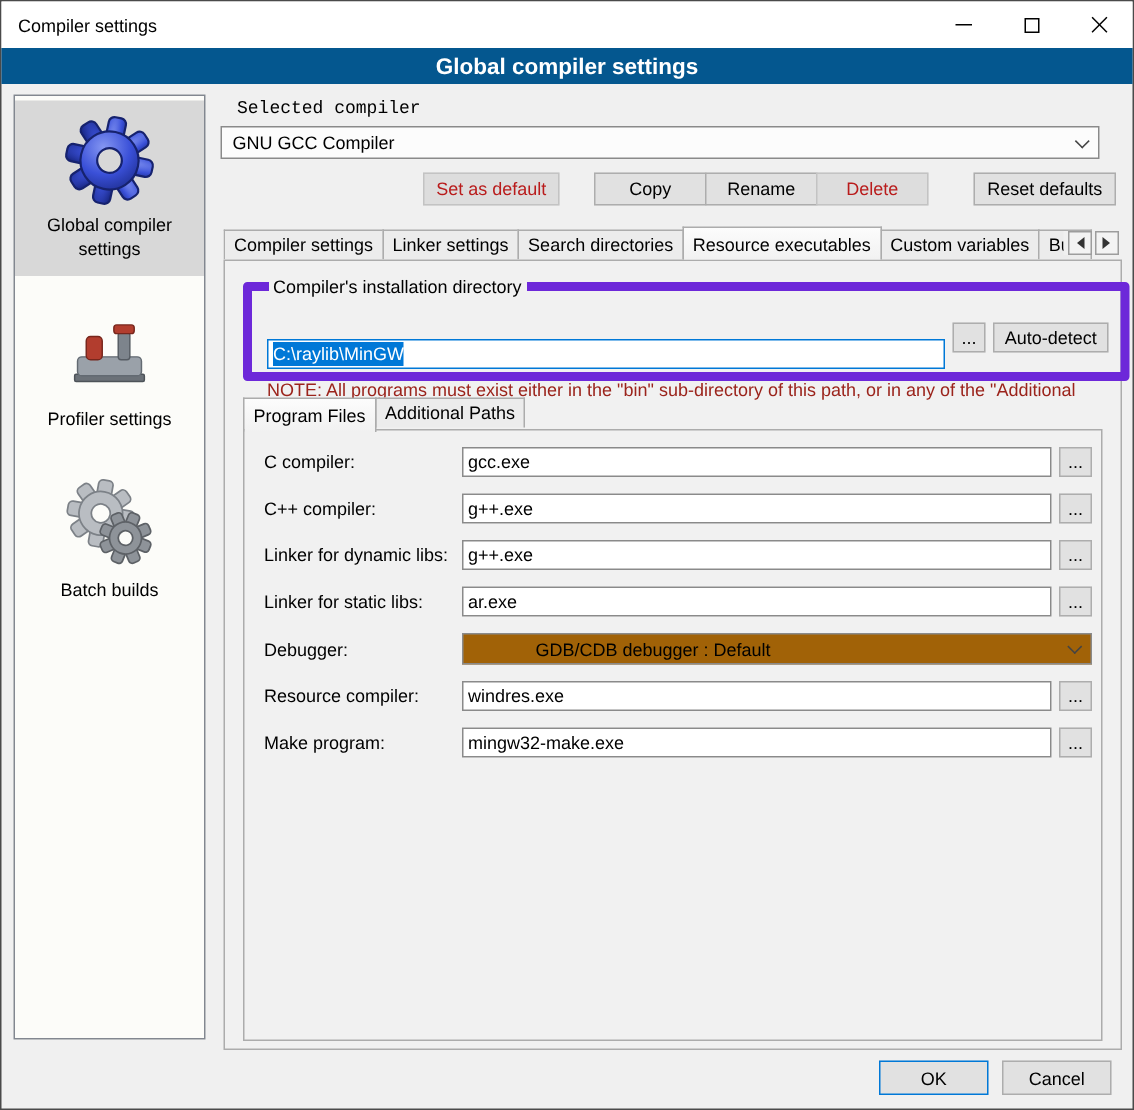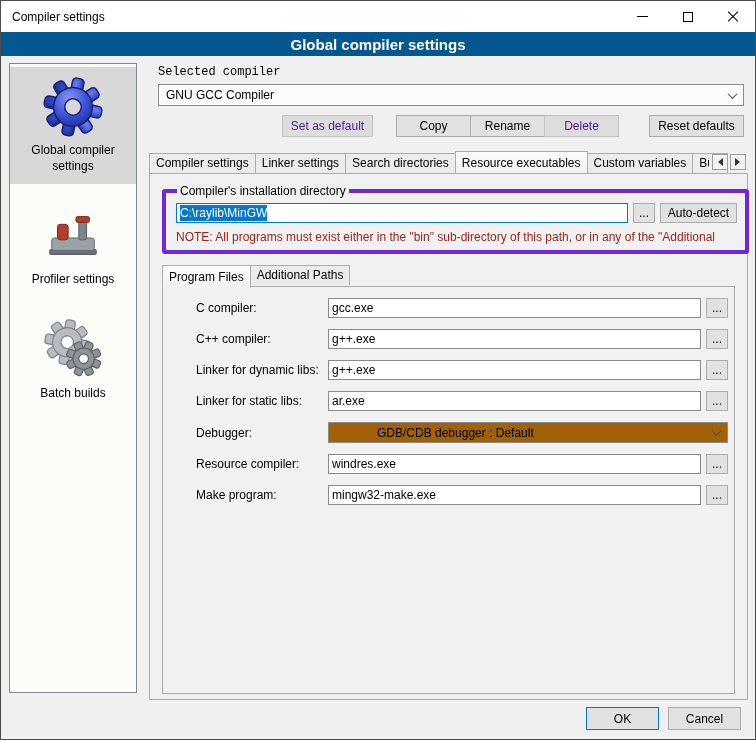--- a/index.html
+++ b/index.html
@@ -37,30 +37,30 @@
   .side-item.selected { background:#d8d8d8; }
   .side-label { font-size:12px; color:#000; text-align:center; margin-top:6px; line-height:1.3; }
   .side-icon { width:62px; height:62px; display:block; }
   
   .main { position:absolute; left:146px; top:3px; width:602px; }
   .sel-label { font-size:12px; margin:6px 0 5px 11px;font-family:Liberation Mono, monospace; }
   .combo {
     height:22px; border:1px solid #8a8a8a; background:#fcfcfc;
     display:flex; align-items:center; font-size:12px; padding:0 2px 0 7px;
   }
-  .combo-top { margin-left:11px; width:586px; }
+  .combo-top { width:586px; }
   .combo-text { flex:1; white-space:nowrap; overflow:hidden; }
   .combo-arrow { width:18px; display:flex; align-items:center; justify-content:center; align-self:stretch; }
   .chev { width:7px; height:7px; border-right:1.5px solid #444; border-bottom:1.5px solid #444; transform:rotate(45deg) translate(-1px,-1px); }
   
   .btn {
     font-family:inherit; font-size:12px; color:#000;
     height:22px; background:#e1e1e1; border:1px solid #adadad; cursor:default;
   }
-  .btn:disabled { color:#4c1d95; background:#dddddd; border-color:#c3c3c3; }
+  .btn:disabled { color:#b91c1c; background:#dddddd; border-color:#c3c3c3; }
   .btnrow { display:flex; margin:9px 0 0 11px; width:586px; }
   .btn-setdefault { width:91px; margin-left:124px; }
   .btn-copy   { width:75px; margin-left:23px; }
   .btn-rename { width:75px; margin-left:-1px; }
   .btn-delete { width:75px; margin-left:-1px; }
   .btn-reset  { width:95px; margin-left:auto; }
   
   .tabstrip { position:relative; margin:13px 0 0 2px; width:599px; height:23px; display:flex; align-items:flex-end; overflow:hidden; }
   .tab {
     font-size:12px; height:20px; line-height:19px; padding:0 6px; white-space:nowrap;
@@ -75,40 +75,40 @@
   .tab-arrows { position:absolute; right:2px; bottom:3px; display:flex; gap:2px; z-index:4; background:#f0f0f0; padding-left:3px; }
   .tab-arrow { width:16px; height:16px; background:#f3f3f3; border:1px solid #9d9d9d; display:flex; align-items:center; justify-content:center; padding:0; }
   .tri-left  { width:0; height:0; border:4px solid transparent; border-right:5px solid #333; margin-left:-3px; }
   .tri-right { width:0; height:0; border:4px solid transparent; border-left:5px solid #333; margin-right:-3px; }
   
   .tabpanel {
     margin-left:2px; width:599px; height:527px; border:1px solid #acacac;
     background:#f1f1f1; position:relative; z-index:1; padding:10px 12px 0 12px;
   }
   
-  .group { border:4px solid #6d28d9; border-radius:3px; padding:5px 8px 8px 10px; height:70px; }
+  .group { border:6px solid #6d28d9; border-radius:3px; padding:5px 8px 8px 10px; height:70px; }
   .group legend { font-size:12px; padding:0 3px; margin-left:1px; }
   .dir-row { display:flex; align-items:center; }
   .textbox {
     height:20px; border:1px solid #8a8a8a; background:#fff;
     display:flex; align-items:center; padding:0 3px; font-size:12px; overflow:hidden; white-space:nowrap;
   }
-  .textbox.focused { border-color:var(--accent,#0078d7); }
+  .textbox.focused { border-color:var(--accent,#0078d7);margin-top:23px; }
   .selected-text { background:var(--selection,#0078d7); color:#fff; padding:1px 0; }
   .dir-input { width:452px; flex:none; }
   .btn.browse { width:22px; height:20px; padding:0; margin-left:5px; line-height:10px; }
   .btn.autodetect { width:77px; height:20px; padding:0; margin-left:5px; }
   .note { margin-top:7px; font-size:12px; color:var(--note-text,#9b241c); white-space:nowrap; overflow:hidden; }
   
   .inner-tabstrip { display:flex; margin-top:11px; height:22px; position:relative; z-index:2; }
   .inner-panel {
     border:1px solid #acacac; background:#f1f1f1; height:408px;
     margin-top:-1px; padding:11px 6px 0 13px; position:relative; z-index:1;
   }
-  .field-row { display:flex; align-items:center; margin-bottom:11px;margin-left:20px; }
+  .field-row { display:flex; align-items:center; margin-bottom:11px; }
   .field-label { width:132px; flex:none; font-size:12px; }
   .field-row .textbox { flex:1; }
   .combo.field-combo { flex:1; height:21px; background:#a16207; border-color:#8a8a8a;padding-left:48px; }
   
   .footer { position:absolute; right:14px; bottom:8px; display:flex; gap:9px; }
   .footer .btn { width:73px; height:23px; }
   .footer .btn.ok { border-color:var(--accent,#0078d7); }
 </style>
 </head>
 <body>

